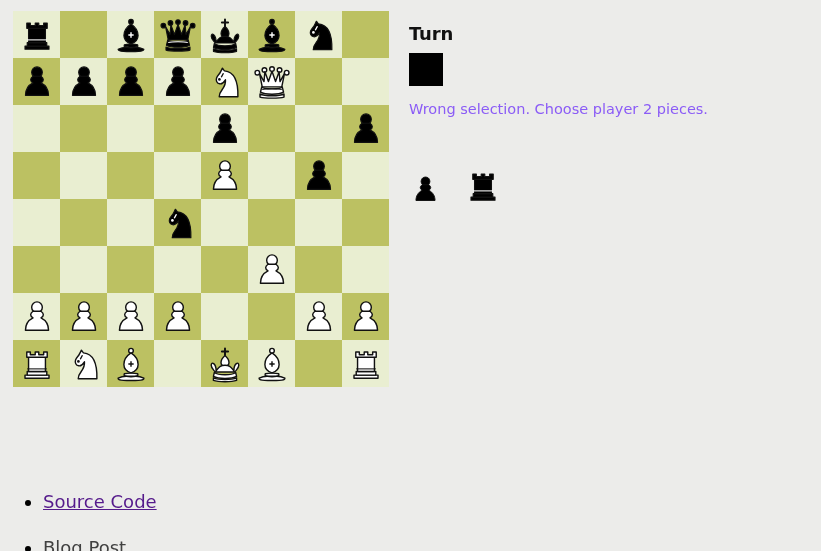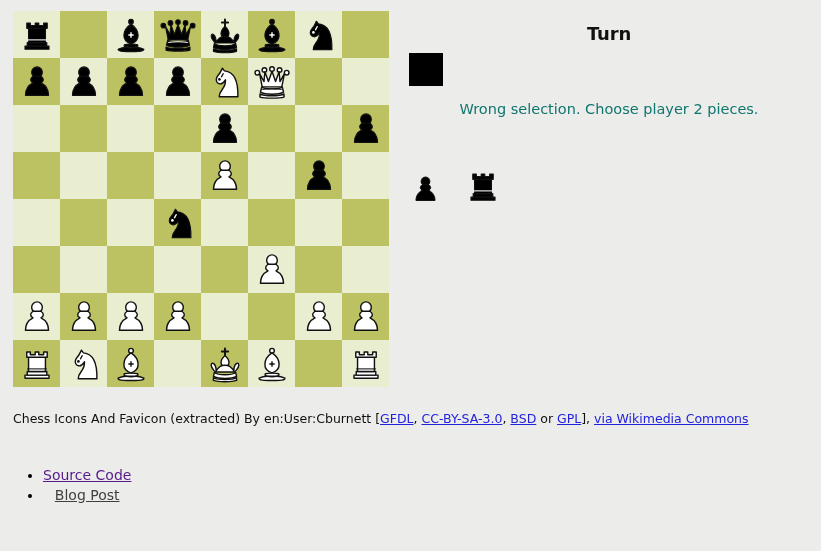--- a/index.html
+++ b/index.html
@@ -11,21 +11,20 @@
     height: 551px;
     background: #ececea;
     font-family: "DejaVu Sans", sans-serif;
     overflow: hidden;
     position: relative;
   }
   #app {
     position: relative;
     width: 821px;
     height: 429px;
-    text-align: center;
   }
 
   
   #board-wrap {
     position: absolute;
     left: 13px;
     top: 11px;
   }
   #board {
     display: grid;
@@ -68,21 +67,21 @@
     letter-spacing: -0.2px;
   }
   #turn-swatch {
     width: 34px;
     height: 33px;
     background: #000000;
     margin-bottom: 14px;
   }
   #status-message {
     font-size: 14.5px;
-    color: #0f766e;
+    color: #8b5cf6;
     line-height: 18px;
     margin: 0;
   }
   #captured {
     margin-top: 46px;
     display: flex;
     align-items: flex-end;
     gap: 21px;
     height: 46px;
   }
@@ -107,22 +106,23 @@
   #links {
     position: absolute;
     left: 13px;
     top: 466px;
     margin: 0;
     padding-left: 30px;
     list-style: disc;
     color: #000000;
   }
   #links li {
-    font-size: 14px;
+    font-size: 18px;
     line-height: 19.5px;
+    margin-top: 26px;
   }
   #links a { text-decoration: underline; }
   #links a.visited-link { color: #551a8b; }
   #links a.unvisited-link { color: #2222dd; }
 </style>
 </head>
 <body>
 
 <div id="app">
 
@@ -462,20 +462,19 @@
         <span class="cap-piece"><svg width="40" height="40" viewBox="0 0 45 45" fill="#000000" stroke="#111111" stroke-width="1.3" stroke-linejoin="round" aria-hidden="true">
       <path d="M 9 38.5 L 36 38.5 L 36 35 L 9 35 Z"></path>
       <path d="M 11.5 35 L 11.5 31 L 33.5 31 L 33.5 35 Z"></path>
       <path d="M 13 31 L 13 15 L 32 15 L 32 31 Z"></path>
       <path d="M 11 15 L 11 9 L 15 9 L 15 12 L 20.5 12 L 20.5 9 L 24.5 9 L 24.5 12 L 30 12 L 30 9 L 34 9 L 34 15 Z"></path>
       <path d="M 11.5 28 L 33.5 28" stroke="#fff" stroke-width="1.2" fill="none"></path>
           </svg></span>
       </div>
   </div>
 
-  <div id="attribution"><span>Chess Icons And Favicon (extracted) By en:User:Cburnett [</span><a href="#">GFDL</a><span>, </span><a href="#">CC-BY-SA-3.0</a><span>, </span><a href="#">BSD</a><span> or </span><a href="#">GPL</a><span>], </span><a href="#">via Wikimedia Commons</a></div>
 
   <ul id="links">
       <li><a href="#" class="visited-link" style="color: rgb(85, 26, 139);">Source Code</a></li>
       <li><a href="#" class="unvisited-link" style="color: #404040;">Blog Post</a></li>
     </ul>
 
 </div>
 
 </body></html>

